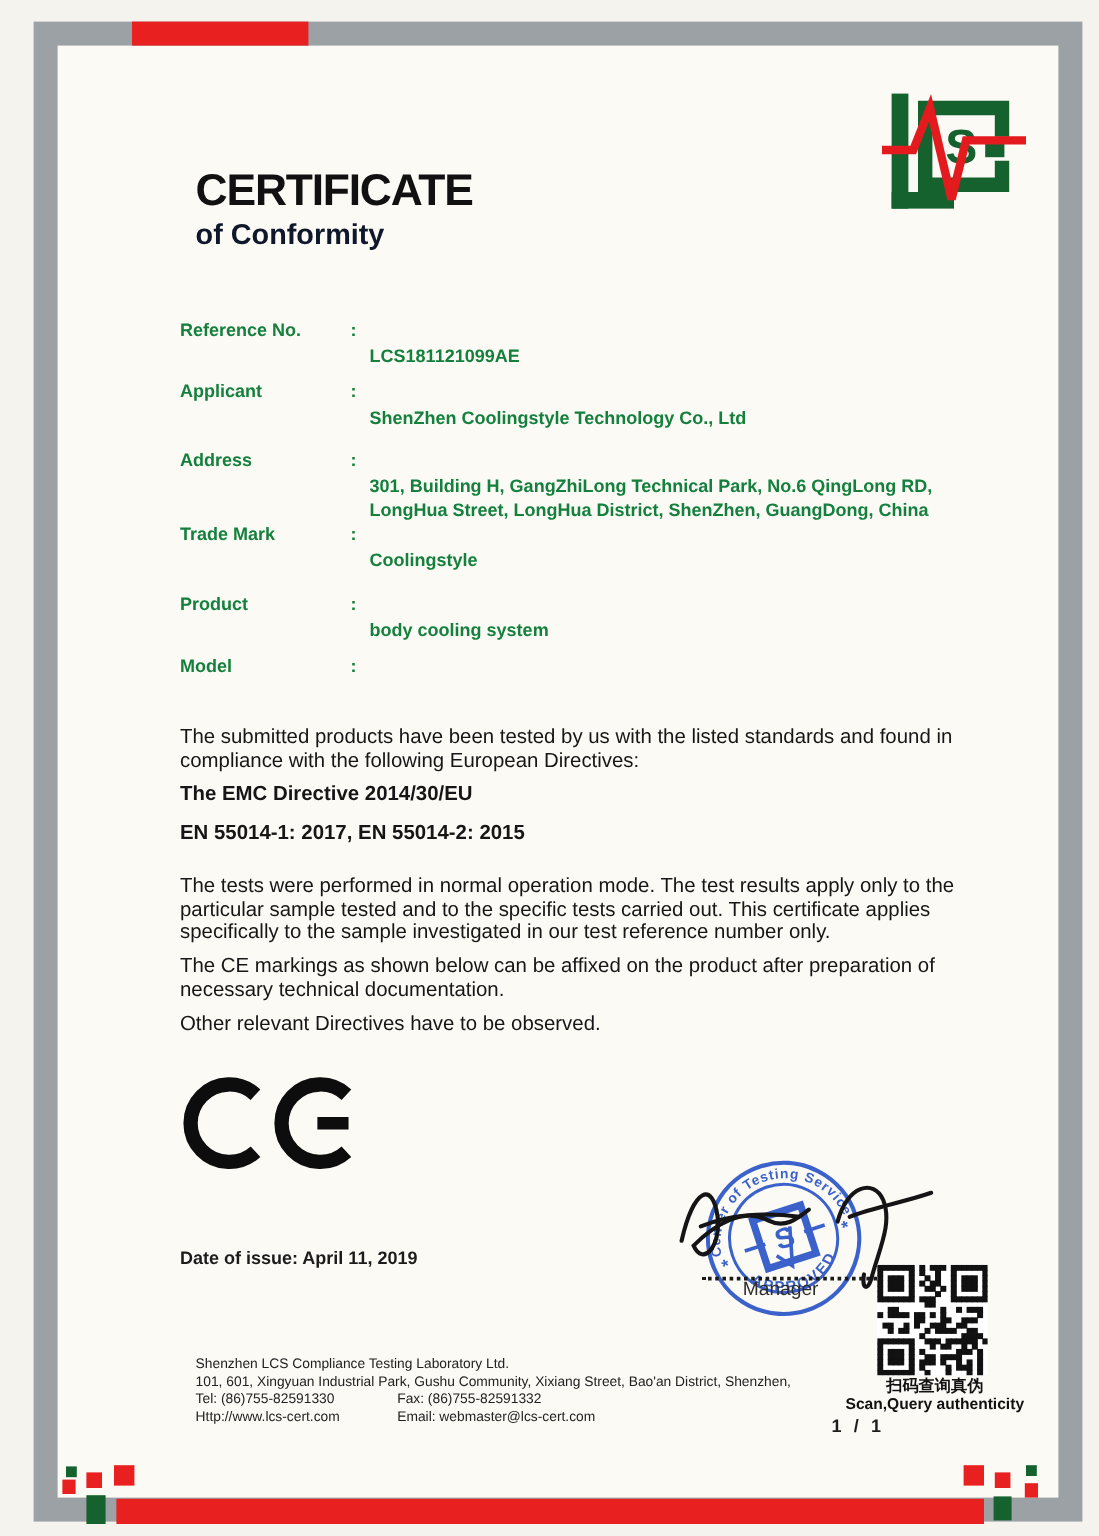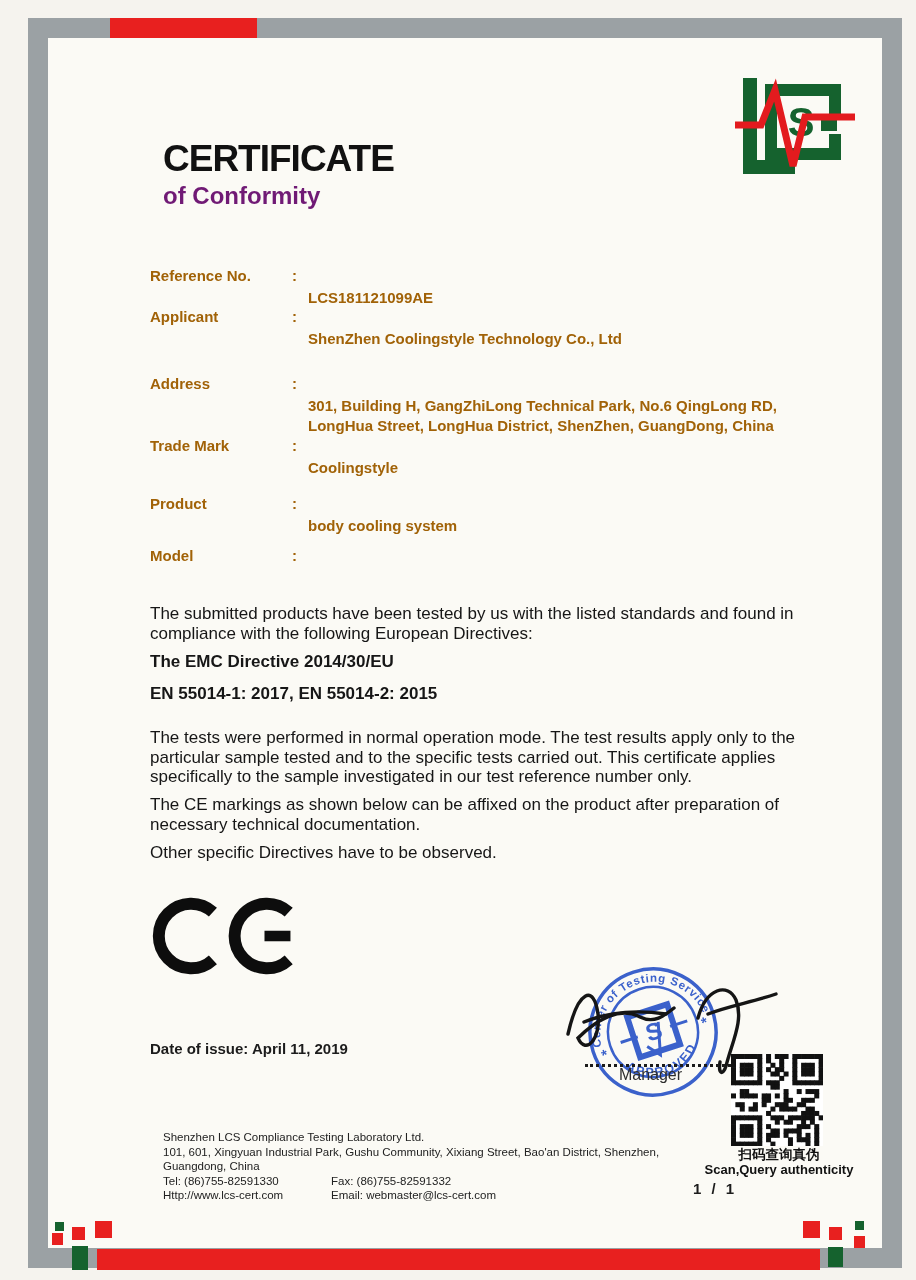--- a/index.html
+++ b/index.html
@@ -21,24 +21,24 @@
 
   
   .worldmap{position:absolute;left:30px;top:250px;filter:blur(1.2px);opacity:.65;}
   .worldmap path{fill:#d3d8d5;}
 
   
   .lcs-logo{position:absolute;left:735px;top:72px;width:120px;height:102px;}
 
   
   .title{position:absolute;left:163px;top:138px;font-size:37px;font-weight:bold;letter-spacing:-1px;color:#111;}
-  .subtitle{position:absolute;left:163px;top:182px;font-size:24px;font-weight:bold;color:#701a75;}
-
-  
-  .field-row{position:absolute;left:150px;display:flex;font-size:15px;font-weight:bold;color:#a16207;}
+  .subtitle{position:absolute;left:163px;top:182px;font-size:24px;font-weight:bold;color:#0f172a;}
+
+  
+  .field-row{position:absolute;left:150px;display:flex;font-size:15px;font-weight:bold;color:#15803d;}
   .f-label{width:142px;}
   .f-colon{width:16px;}
   .f-value{width:522px;line-height:20px;margin-top:21px;}
 
   
   .para{position:absolute;left:150px;width:678px;font-size:17px;line-height:19.5px;color:#161616;}
   .bold{font-weight:bold;}
 
   
   .ce-mark{position:absolute;left:148px;top:880px;}
@@ -99,21 +99,21 @@
   </svg>
 
   <div class="title">CERTIFICATE</div>
   <div class="subtitle">of Conformity</div>
 
   <div class="field-row" style="top:267px">
     <span class="f-label">Reference No.</span>
     <span class="f-colon">:</span>
     <span class="f-value">LCS181121099AE</span>
   </div>
-  <div class="field-row" style="top:308px">
+  <div class="field-row" style="top:318px">
     <span class="f-label">Applicant</span>
     <span class="f-colon">:</span>
     <span class="f-value">ShenZhen Coolingstyle Technology Co., Ltd</span>
   </div>
   <div class="field-row" style="top:375px">
     <span class="f-label">Address</span>
     <span class="f-colon">:</span>
     <span class="f-value">301, Building H, GangZhiLong Technical Park, No.6 QingLong RD, LongHua Street, LongHua District, ShenZhen, GuangDong, China</span>
   </div>
   <div class="field-row" style="top:437px">
@@ -129,21 +129,21 @@
   <div class="field-row" style="top:547px">
     <span class="f-label">Model</span>
     <span class="f-colon">:</span>
   </div>
 
   <div class="para" style="top:604px">The submitted products have been tested by us with the listed standards and found in compliance with the following European Directives:</div>
   <div class="para bold" style="top:652px">The EMC Directive 2014/30/EU</div>
   <div class="para bold" style="top:684px">EN 55014-1: 2017, EN 55014-2: 2015</div>
   <div class="para" style="top:795px">The CE markings as shown below can be affixed on the product after preparation of necessary technical documentation.</div>
   <div class="para" style="top:728px">The tests were performed in normal operation mode. The test results apply only to the particular sample tested and to the specific tests carried out. This certificate applies specifically to the sample investigated in our test reference number only.</div>
-  <div class="para" style="top:843px">Other specific Directives have to be observed.</div>
+  <div class="para" style="top:843px">Other relevant Directives have to be observed.</div>
 
   <svg class="ce-mark" width="160" height="112" viewBox="0 0 228 112" role="img" aria-label="CE">
     <path d="M 92.5,22.1 A 46 46 0 1 0 92.5,89.9" fill="none" stroke="#0d0d0d" stroke-width="17"></path>
     <path d="M 200.5,22.1 A 46 46 0 1 0 200.5,89.9" fill="none" stroke="#0d0d0d" stroke-width="17"></path>
     <path d="M 166,56 H 203" fill="none" stroke="#0d0d0d" stroke-width="15"></path>
   </svg>
 
   <div class="date-line">Date of issue: April 11, 2019</div>
 
   <svg class="stamp" width="160" height="160" viewBox="0 0 160 160">
@@ -392,21 +392,20 @@
         <rect x="87.62" y="61.33" width="5" height="5" fill="#111"></rect>
       </svg></div>
   <div class="qr-caption-zh">扫码查询真伪</div>
   <div class="qr-caption-en">Scan,Query authenticity</div>
 
   <div class="page-number">1 / 1</div>
 
   <div class="footer">
     <div>Shenzhen LCS Compliance Testing Laboratory Ltd.</div>
     <div>101, 601, Xingyuan Industrial Park, Gushu Community, Xixiang Street, Bao'an District, Shenzhen,</div>
-    <div>Guangdong, China</div>
     <div class="footer-cols">
       <span class="c1">Tel: (86)755-82591330</span>
       <span>Fax: (86)755-82591332</span>
     </div>
     <div class="footer-cols">
       <span class="c1">Http://www.lcs-cert.com</span>
       <span>Email: webmaster@lcs-cert.com</span>
     </div>
   </div>
 

